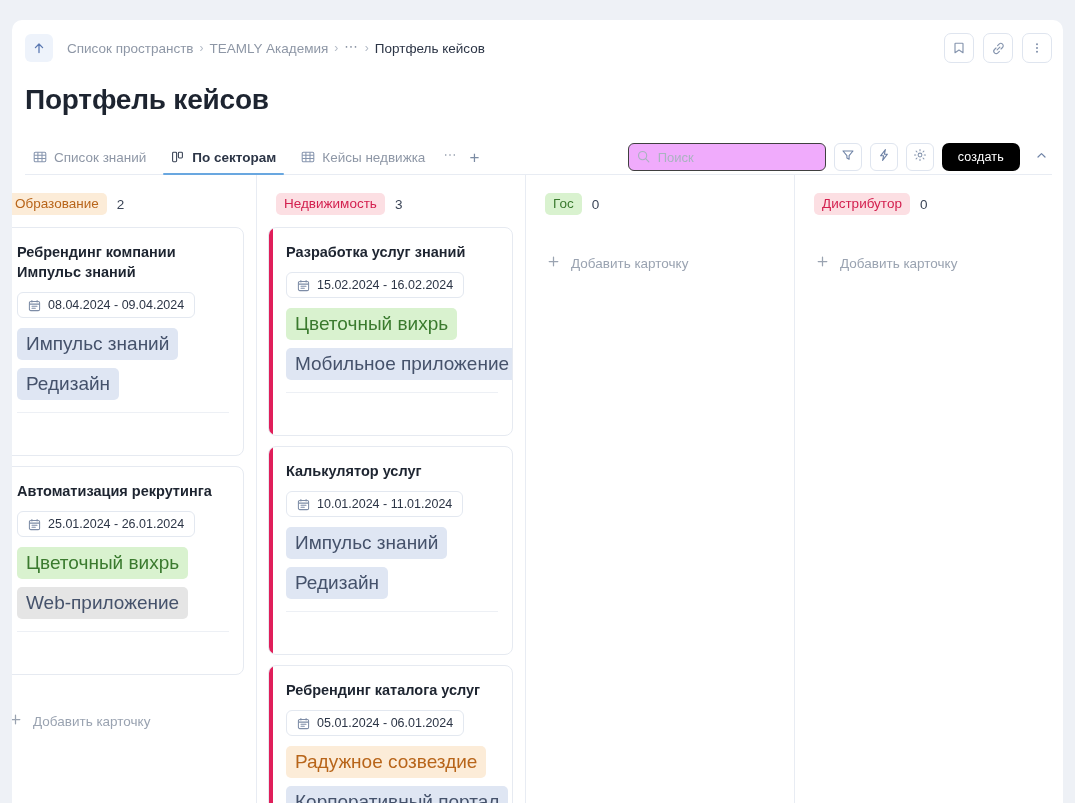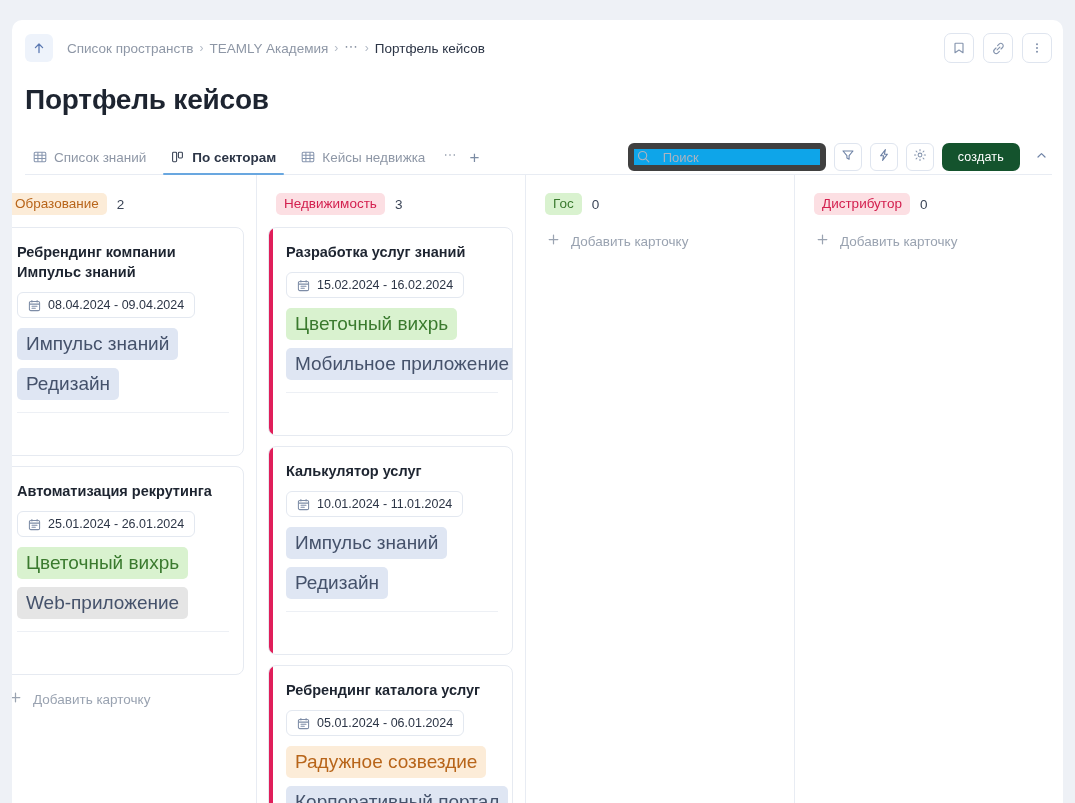--- a/index.html
+++ b/index.html
@@ -181,23 +181,23 @@
     gap: 8px;
   }
   .search-box {
     position: relative;
     width: 198px;
     height: 28px;
   }
   .search-box input {
     width: 100%;
     height: 100%;
-    border: 6px solid #404040;
+    border: 1px solid #404040;
     border-radius: 6px;
-    background: #0ea5e9;
+    background: #f0abfc;
     padding: 0 8px 0 29px;
     font-size: 13px;
     font-family: "Liberation Sans", sans-serif;
     color: #2c3546;
     outline: none;
   }
   .search-box input::placeholder { color: #aab3c0; }
   .search-box .s-icon {
     position: absolute;
     left: 8px;
@@ -213,21 +213,21 @@
     display: flex;
     align-items: center;
     justify-content: center;
     cursor: pointer;
   }
   .create-btn {
     height: 28px;
     padding: 0 16px;
     border: none;
     border-radius: 7px;
-    background: #14532d;
+    background: #000000;
     color: #fff;
     font-size: 12.5px;
     font-family: "Liberation Sans", sans-serif;
     font-weight: 400;
     cursor: pointer;
     letter-spacing: 0.2px;
   }
   .collapse-btn {
     width: 22px;
     height: 26px;
@@ -350,20 +350,21 @@
   .card-foot { height: 28px; }
 
   .add-card {
     display: flex;
     align-items: center;
     gap: 11px;
     padding: 6px 0 0 10px;
     font-size: 13.5px;
     color: #9aa3b1;
     cursor: pointer;
+    margin-top: 22px;
   }
   .add-card .plus {
     font-size: 16px;
     line-height: 1;
     color: #9aa3b1;
   }
 </style>
 </head>
 <body>
 

